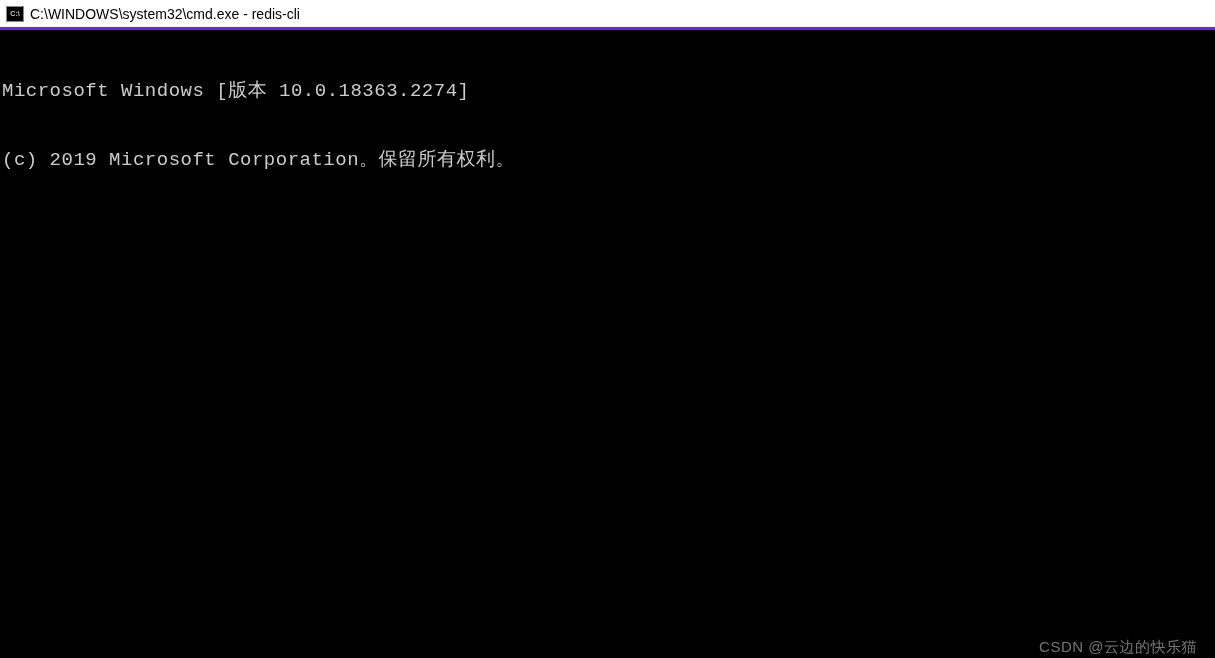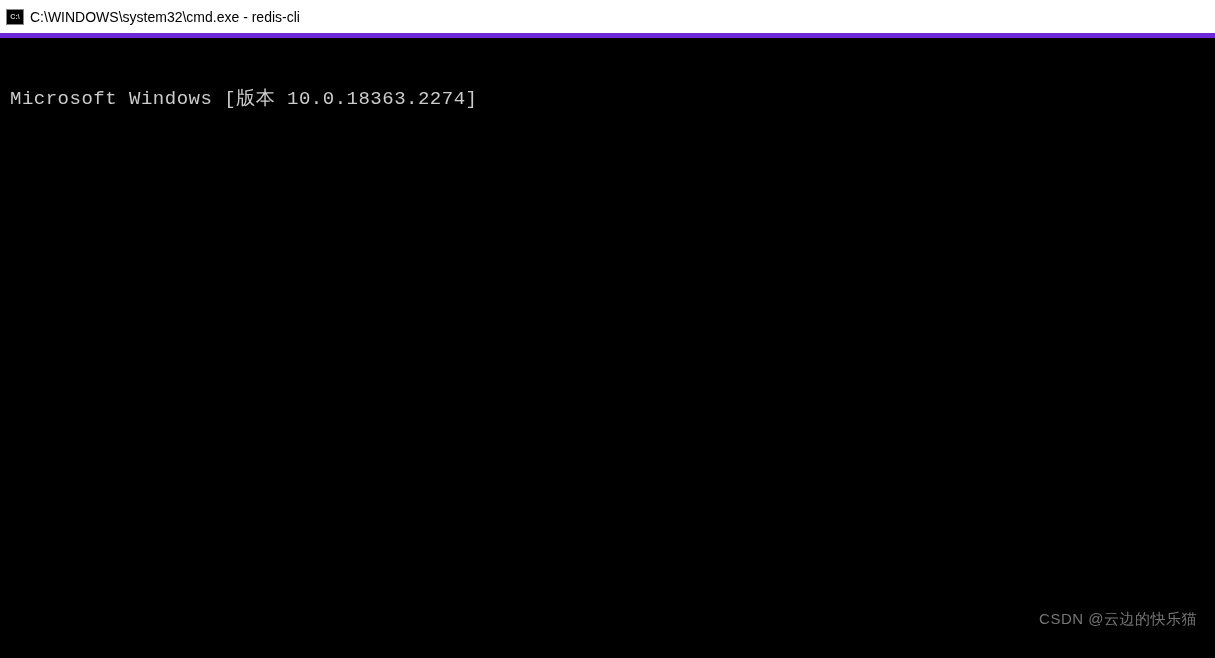--- a/index.html
+++ b/index.html
@@ -16,23 +16,23 @@
       position: relative;
     }
     .window {
       width: 1215px;
       height: 658px;
       background: #ffffff;
       display: flex;
       flex-direction: column;
     }
     .titlebar {
-      height: 38px;
+      height: 30px;
       background: #ffffff;
-      border-bottom: 5px solid #6d28d9;
+      border-bottom: 3px solid #6d28d9;
       display: flex;
       align-items: center;
       padding: 0 6px;
       gap: 6px;
     }
     .titlebar-icon {
       width: 18px;
       height: 16px;
       background: #000000;
       border: 1px solid #888;
@@ -50,54 +50,55 @@
       line-height: 1;
     }
     .titlebar-text {
       font-family: "Segoe UI", Arial, sans-serif;
       font-size: 14px;
       color: #000000;
     }
     .terminal {
       flex: 1;
       background: #000000;
-      padding: 4px 10px;
+      padding: 4px 2px;
       color: #cccccc;
       font-size: 19px;
       line-height: 23px;
       font-family: "NSimSun", "SimSun", "Consolas", "Courier New", monospace;
       letter-spacing: 0.5px;
       white-space: pre;
       overflow: hidden;
       position: relative;
     }
     .terminal-line {
       display: block;
       min-height: 23px;
     }
     .watermark {
       position: absolute;
-      bottom: 28px;
+      bottom: 0;
       right: 18px;
       color: #8a8a8a;
       font-family: "Microsoft YaHei", Arial, sans-serif;
       font-size: 15px;
       opacity: 0.85;
     }
   </style>
 </head>
 <body>
 
 <div class="window">
   <div class="titlebar">
     <div class="titlebar-icon"></div>
     <span class="titlebar-text">C:\WINDOWS\system32\cmd.exe - redis-cli</span>
   </div>
   <div class="terminal">
     <span class="terminal-line">Microsoft Windows [版本 10.0.18363.2274]</span>
+    <span class="terminal-line">(c) 2019 Microsoft Corporation。保留所有权利。</span>
     <span class="terminal-line"></span>
     <span class="terminal-line"></span>
     
     
     
     
     
     <div class="watermark">CSDN @云边的快乐猫</div>
   </div>
 </div>

